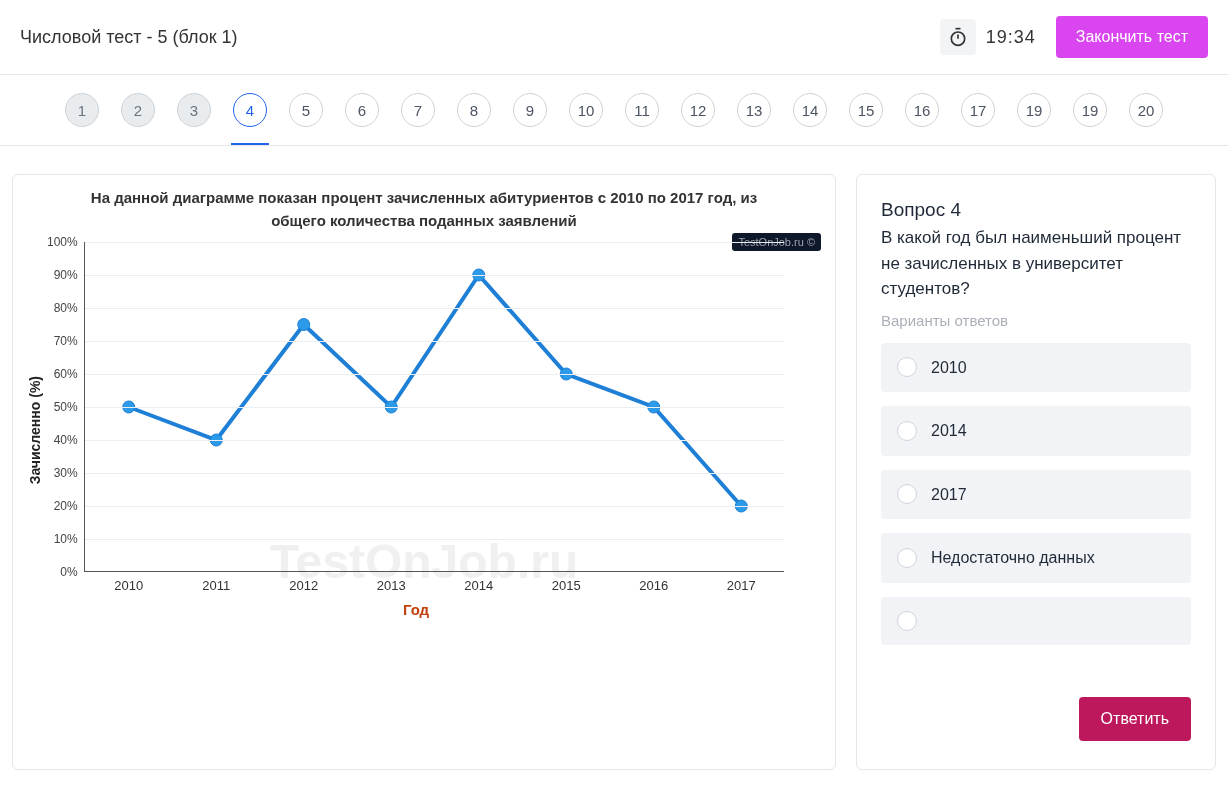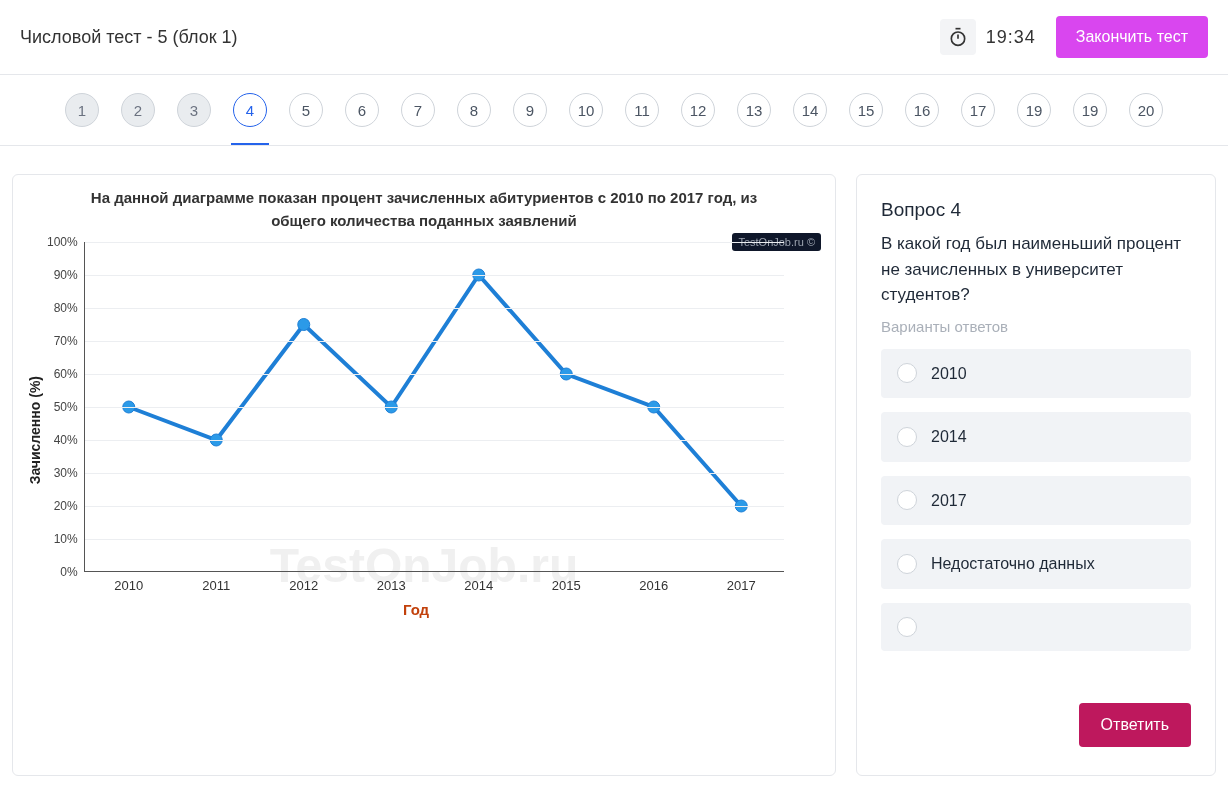--- a/index.html
+++ b/index.html
@@ -175,21 +175,21 @@
     border: 1px solid #e5e7eb;
     border-radius: 6px;
     padding: 24px 24px 28px 24px;
     display: flex;
     flex-direction: column;
   }
   .question-num {
     font-size: 19px;
     font-weight: 500;
     color: #1f2937;
-    margin-bottom: 10px;
+    margin-bottom: 4px;
   }
   .question-text {
     font-size: 17px;
     color: #1f2937;
     line-height: 1.5;
     margin-bottom: 10px;
   }
   .answers-label {
     font-size: 15px;
     color: #aab0b9;

